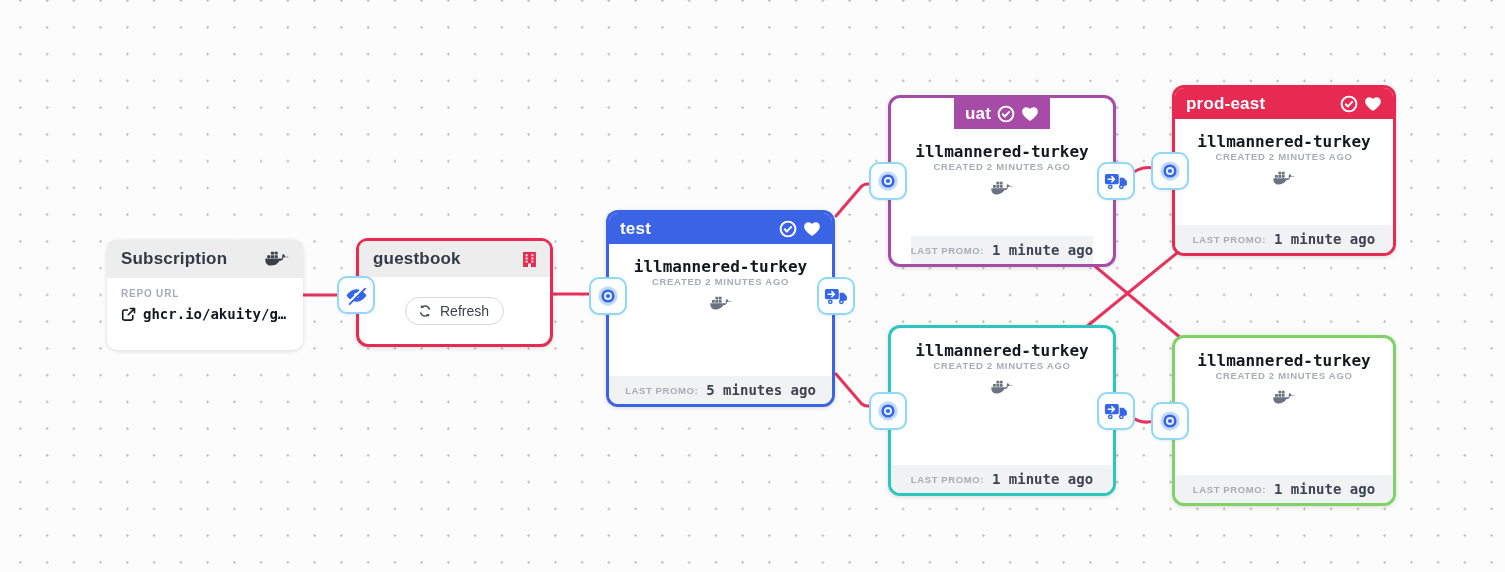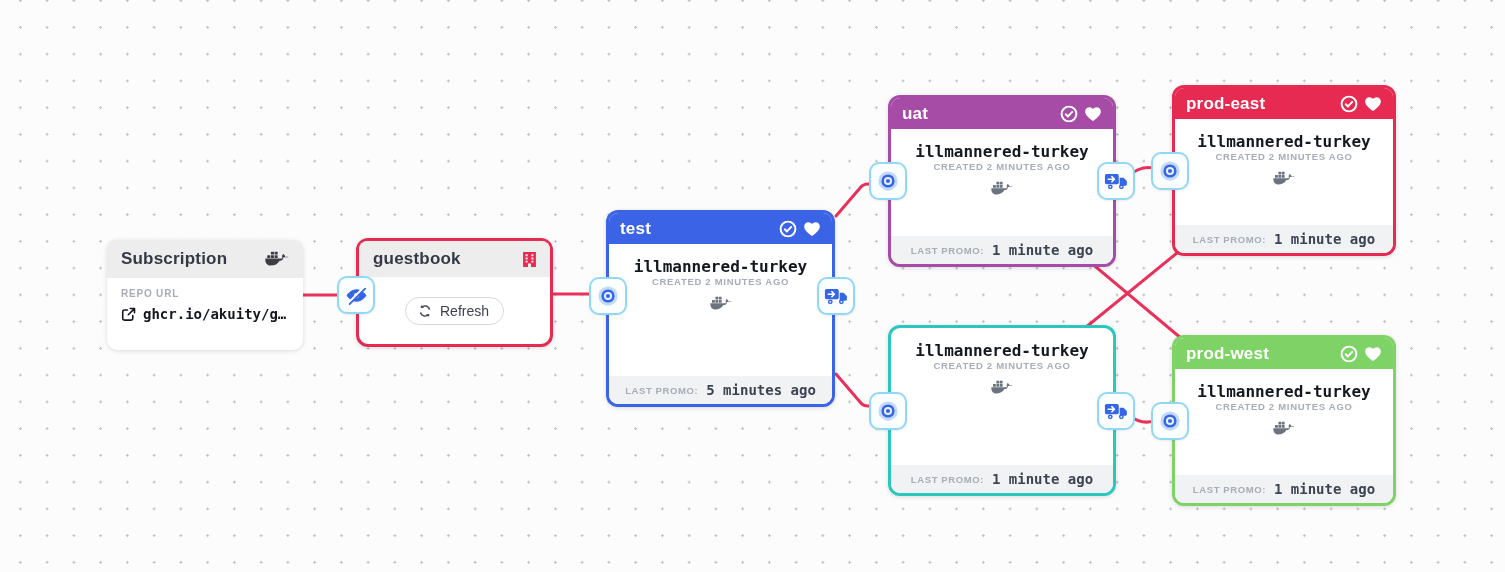--- a/index.html
+++ b/index.html
@@ -212,21 +212,21 @@
       <svg class="docker-gray" width="22" height="17">
           <use href="#i-docker"></use>
         </svg>
     </div>
     <div class="stage-footer">
       <span class="footer-label">LAST PROMO:</span>
       <span class="footer-value">5 minutes ago</span>
     </div>
   </div>
 
-  <div class="card stage-card pos-uat" style="border-color: rgb(166, 76, 166);">
+  <div class="card stage-card pos-uat" style="border-color: rgb(166, 76, 166); align-items: center;">
     <div class="stage-header" style="background-color: rgb(166, 76, 166);">
       <span class="stage-title">uat</span>
       <svg class="hicon" width="18" height="18">
           <use href="#i-check-circle"></use>
         </svg>
       <svg class="hicon heart-btn" width="18" height="16">
           <use href="#i-heart"></use>
         </svg>
     </div>
     <div class="stage-body">
@@ -273,29 +273,20 @@
           <use href="#i-docker"></use>
         </svg>
     </div>
     <div class="stage-footer">
       <span class="footer-label">LAST PROMO:</span>
       <span class="footer-value">1 minute ago</span>
     </div>
   </div>
 
   <div class="card stage-card pos-prod-west" style="border-color: rgb(126, 210, 102);">
-    <div class="stage-header" style="background-color: rgb(126, 210, 102);">
-      <span class="stage-title">prod-west</span>
-      <svg class="hicon" width="18" height="18">
-          <use href="#i-check-circle"></use>
-        </svg>
-      <svg class="hicon heart-btn" width="18" height="16">
-          <use href="#i-heart"></use>
-        </svg>
-    </div>
     <div class="stage-body">
       <div class="freight-name">illmannered-turkey</div>
       <div class="created">CREATED 2 MINUTES AGO</div>
       <svg class="docker-gray" width="22" height="17">
           <use href="#i-docker"></use>
         </svg>
     </div>
     <div class="stage-footer">
       <span class="footer-label">LAST PROMO:</span>
       <span class="footer-value">1 minute ago</span>

